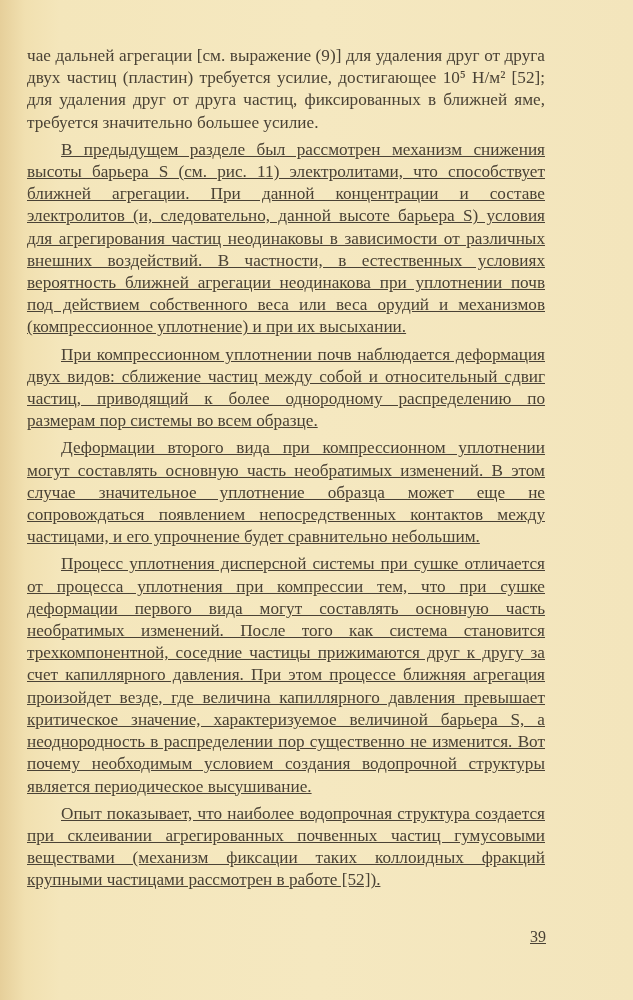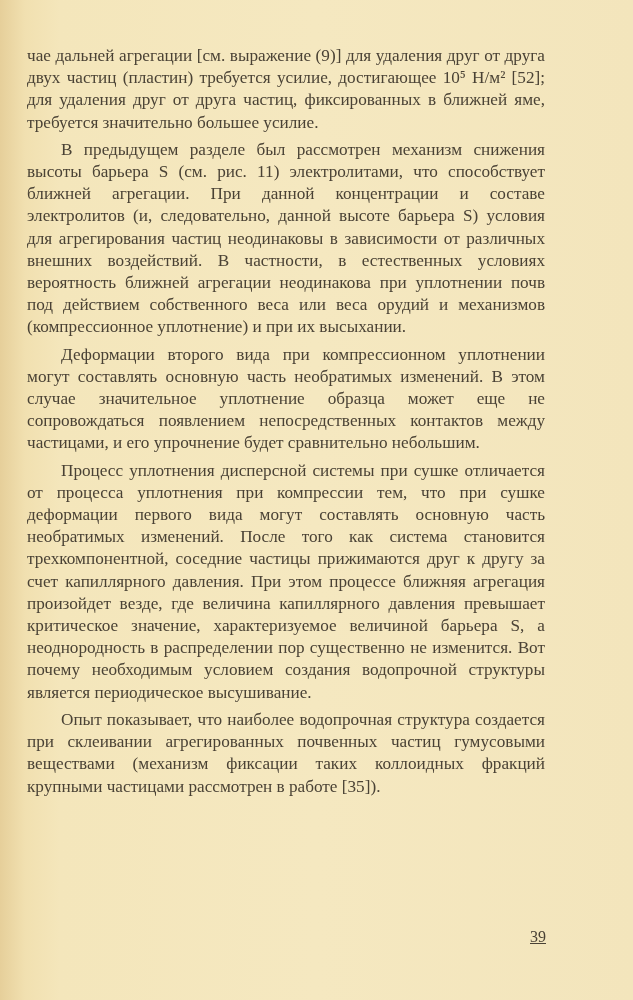--- a/index.html
+++ b/index.html
@@ -8,29 +8,30 @@
     background: linear-gradient(90deg, #e6cf9a 0px, #f1e0b0 25px, #f4e6bb 60px, #f5e8c0 50%, #f3e5bc 100%);
     position: relative;
   }
   .page {
     position: absolute; left: 22px; top: 40px; width: 528px;
     font-family: "Liberation Serif", "DejaVu Serif", serif;
     font-size: 17.2px; line-height: 22.2px; color: #4a4235;
     text-align: justify; hyphens: manual;
   }
   .page p { margin: 5px; text-indent: 0; }
-  .page p.indent { text-indent: 34px; }
+  .page p.indent { text-indent: 34px; text-decoration: underline; }
   .page-number {
     position: absolute; left: 530px; top: 928px;
     font-family: "Liberation Serif", serif; font-size: 16px; color: #4a4235; text-decoration: underline;
   }
 </style>
 </head>
 <body>
 
 <div class="page">
   <p>чае дальней агрегации [см. выражение (9)] для удаления друг от друга двух частиц (пластин) требуется усилие, достигающее 10⁵ Н/м² [52]; для удаления друг от друга частиц, фиксированных в ближней яме, требуется значительно большее усилие.</p>
   <p class="indent">В предыдущем разделе был рассмотрен механизм снижения высоты барьера S (см. рис. 11) электролитами, что способствует ближней агрегации. При данной концентрации и составе электролитов (и, следовательно, данной высоте барьера S) условия для агрегирования частиц неодинаковы в зависимости от различных внешних воздействий. В частности, в естественных условиях вероятность ближней агрегации неодинакова при уплотнении почв под действием собственного веса или веса орудий и механизмов (компрессионное уплотнение) и при их высыхании.</p>
+  <p class="indent">При компрессионном уплотнении почв наблюдается деформация двух видов: сближение частиц между собой и относительный сдвиг частиц, приводящий к более однородному распределению по размерам пор системы во всем образце.</p>
   <p class="indent">Деформации второго вида при компрессионном уплотнении могут составлять основную часть необратимых изменений. В этом случае значительное уплотнение образца может еще не сопровождаться появлением непосредственных контактов между частицами, и его упрочнение будет сравнительно небольшим.</p>
   <p class="indent">Процесс уплотнения дисперсной системы при сушке отличается от процесса уплотнения при компрессии тем, что при сушке деформации первого вида могут составлять основную часть необратимых изменений. После того как система становится трехкомпонентной, соседние частицы прижимаются друг к другу за счет капиллярного давления. При этом процессе ближняя агрегация произойдет везде, где величина капиллярного давления превышает критическое значение, характеризуемое величиной барьера S, а неоднородность в распределении пор существенно не изменится. Вот почему необходимым условием создания водопрочной структуры является периодическое высушивание.</p>
-  <p class="indent">Опыт показывает, что наиболее водопрочная структура создается при склеивании агрегированных почвенных частиц гумусовыми веществами (механизм фиксации таких коллоидных фракций крупными частицами рассмотрен в работе [35]).</p>
+  <p class="indent">Опыт показывает, что наиболее водопрочная структура создается при склеивании агрегированных почвенных частиц гумусовыми веществами (механизм фиксации таких коллоидных фракций крупными частицами рассмотрен в работе [52]).</p>
 </div>
 <div class="page-number">39</div>
 
 </body></html>

